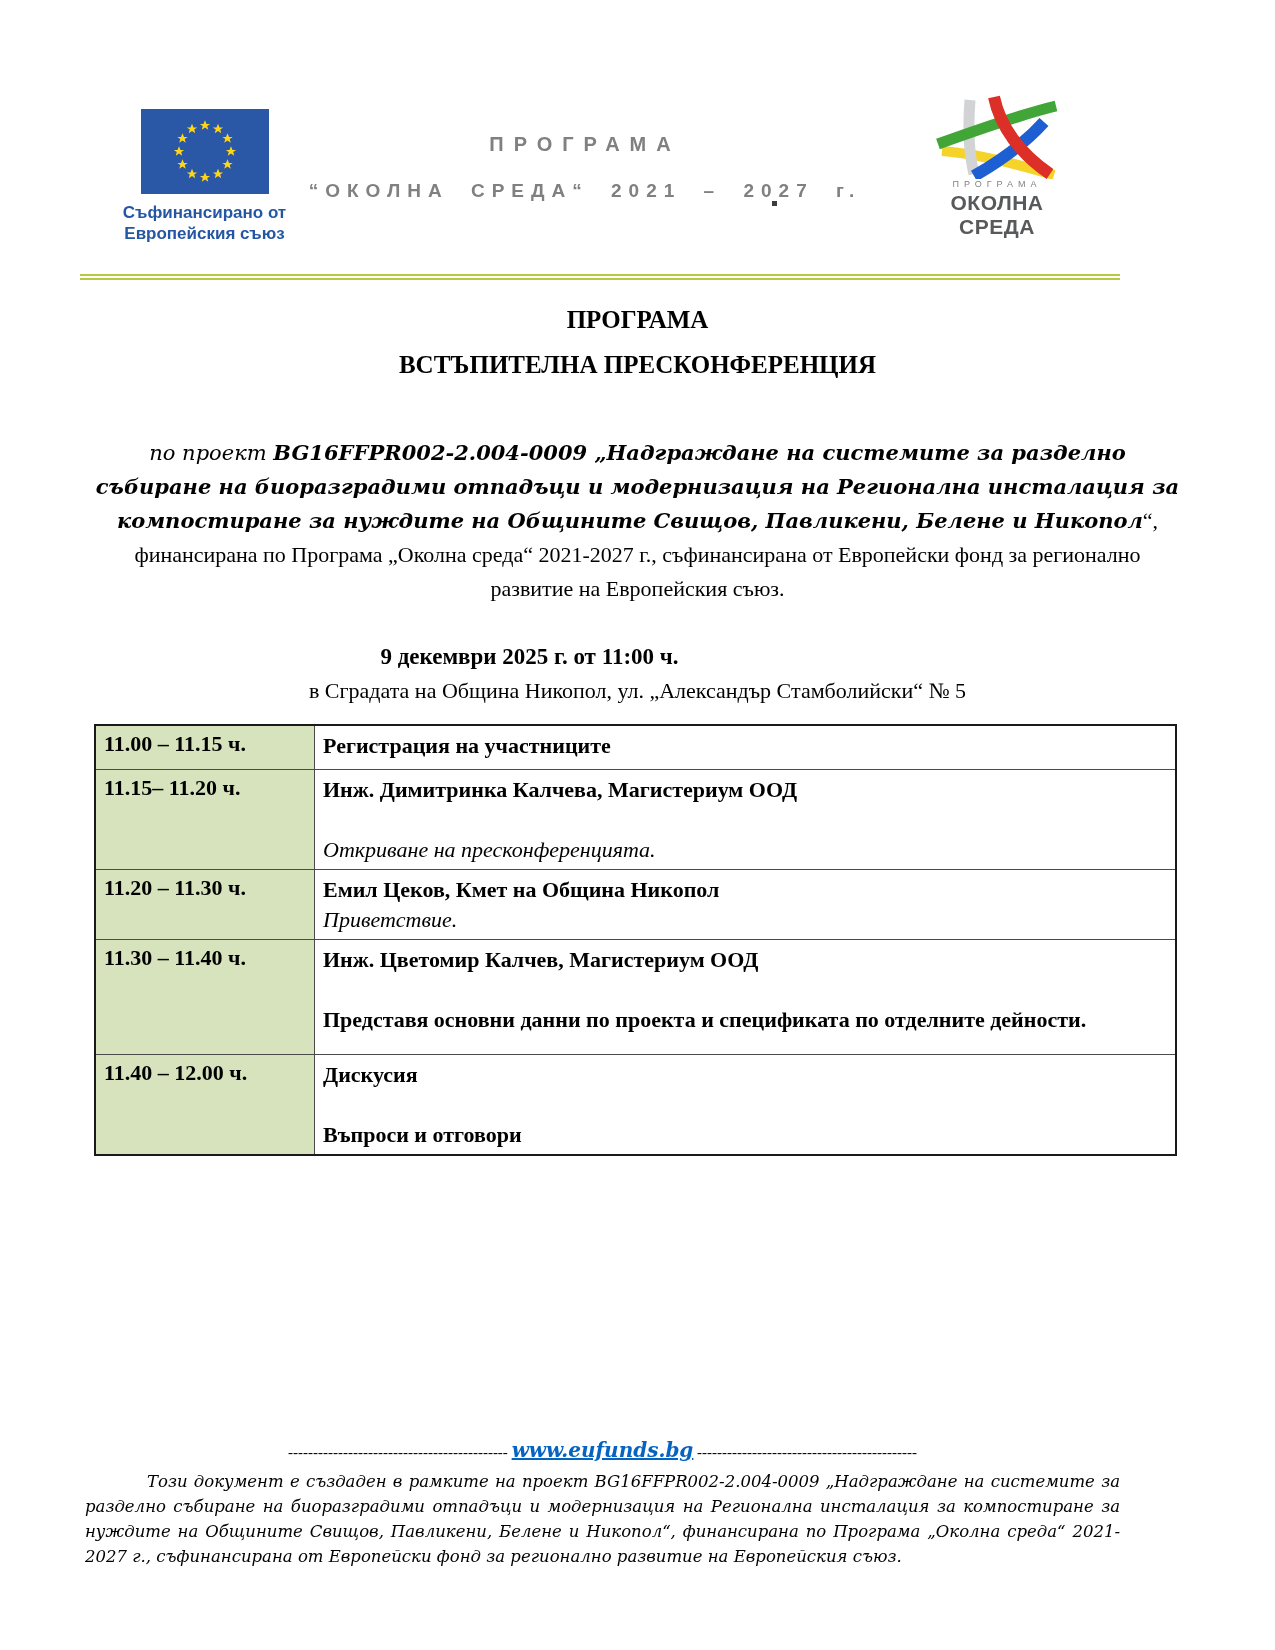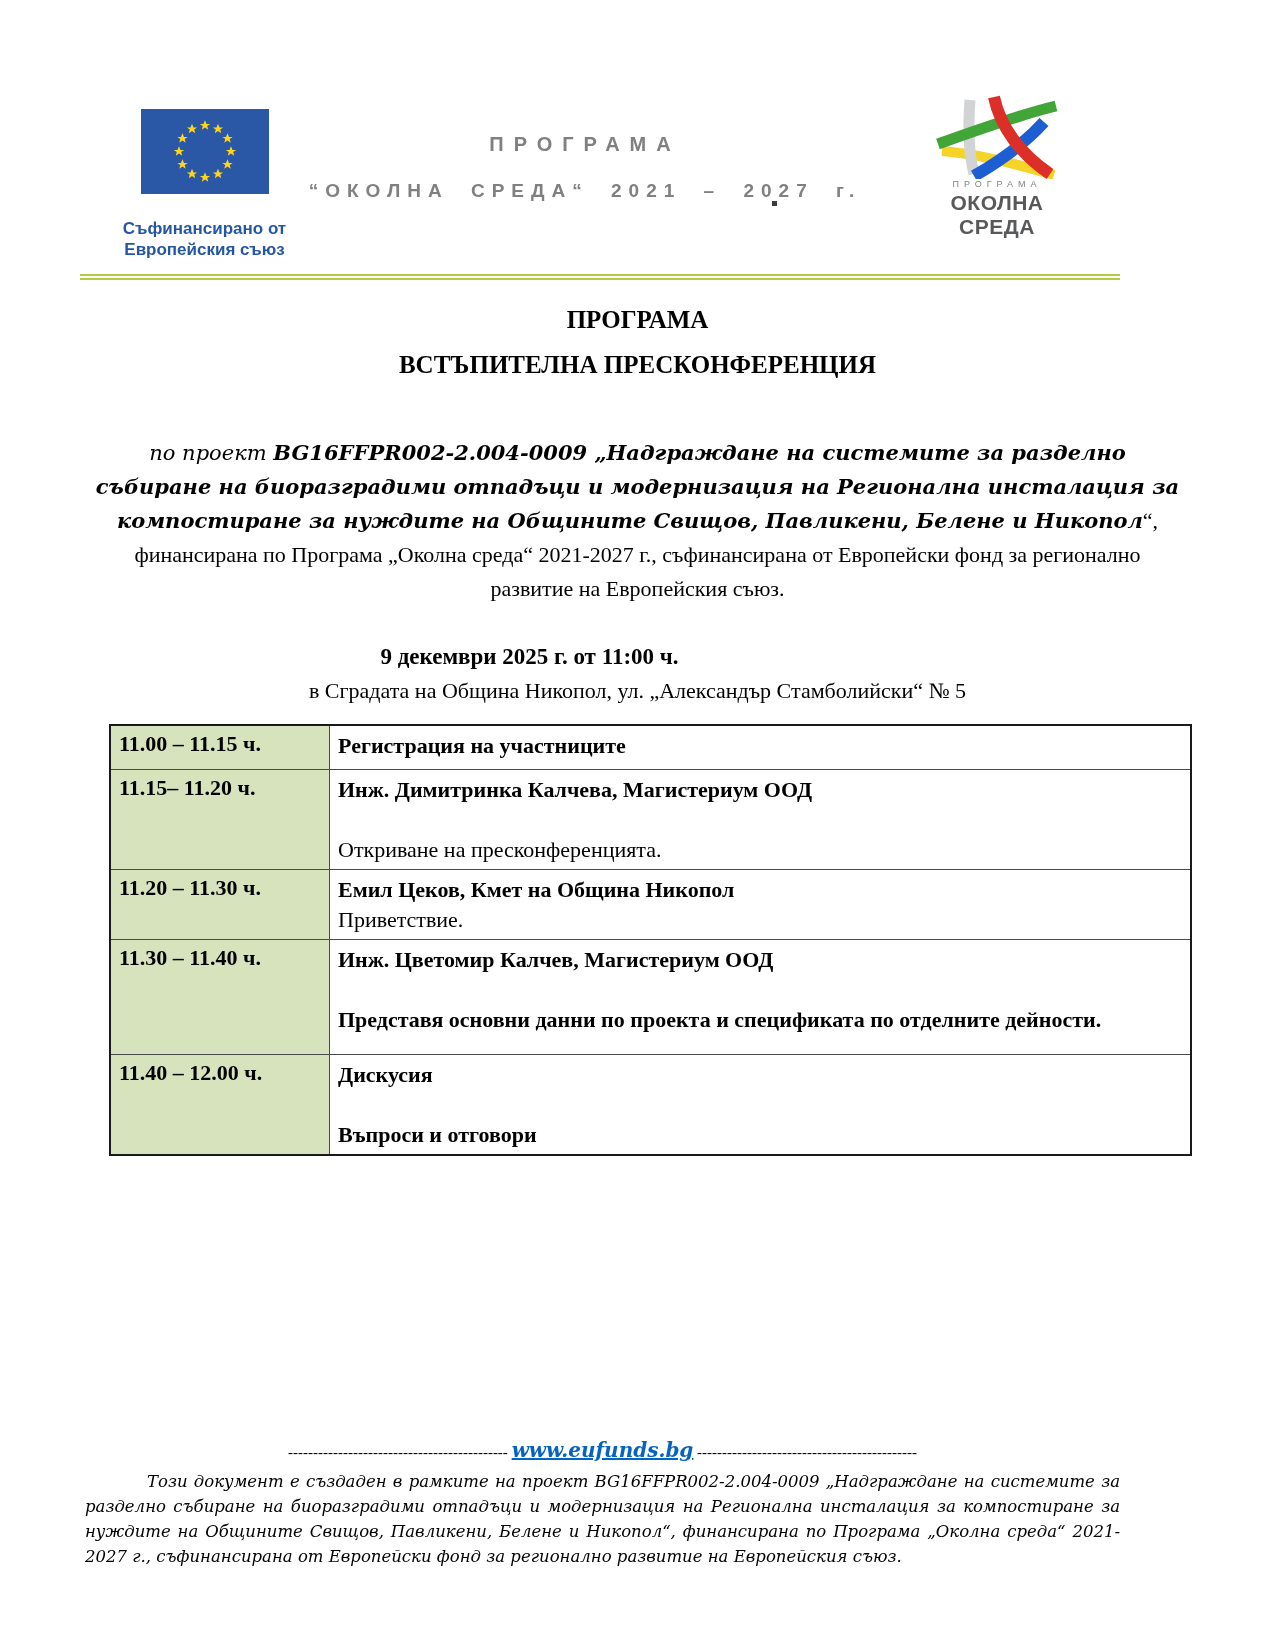--- a/index.html
+++ b/index.html
@@ -8,21 +8,21 @@
     font-family:"Liberation Serif", serif; color:#000;
     overflow:hidden;
   }
 
   
   .header { position:absolute; top:95px; left:0; width:1275px; height:155px; }
 
   .eu-block { position:absolute; left:112px; top:14px; width:185px; text-align:center; }
   .eu-flag { display:block; margin:0 auto; }
   .eu-caption {
-    margin-top:24px; font-family:"Liberation Sans", sans-serif; font-weight:bold;
+    margin-top:8px; font-family:"Liberation Sans", sans-serif; font-weight:bold;
     font-size:17px; line-height:21px; color:#2456a4;
   }
 
   .center-head {
     position:absolute; left:285px; top:38px; width:600px; text-align:center;
     font-family:"Liberation Sans", sans-serif; font-weight:bold; color:#808080;
   }
   .center-head .l1 { font-size:20px; letter-spacing:10px; }
   .center-head .l2 { margin-top:24px; font-size:19px; letter-spacing:7px; word-spacing:10px; white-space:nowrap; }
 
@@ -56,29 +56,29 @@
   .intro .prefix { font-style:italic;text-align:right; }
   .intro .project { font-style:italic; font-weight:bold; }
   .intro .rest { font-family:"Liberation Serif", serif; font-size:22px; }
 
   
   .event-date { position:absolute; top:644px; left:0; width:1059px; text-align:center; font-weight:bold; font-size:23px; }
   .event-venue { position:absolute; top:678px; left:0; width:1275px; text-align:center; font-size:22px; }
 
   
   table.schedule {
-    position:absolute; top:724px; left:109px; width:1083px;
+    position:absolute; top:724px; left:94px; width:1083px;
     border-collapse:collapse; font-size:22px; table-layout:fixed;
   }
   table.schedule { border:2px solid #1a1a1a; }
   table.schedule td { border:1px solid #4a4a4a; vertical-align:top; padding:5px 10px 4px 8px; }
   td.time-cell { background:#d6e3bc; width:200px; font-weight:bold; white-space:nowrap; }
   td.desc-cell .line { min-height:30px; line-height:30px; }
   td.desc-cell .line.bold { font-weight:bold; }
-  td.desc-cell .line.italic { }
+  td.desc-cell .line.italic { font-style:italic; }
   tr.r0 td { height:34px; }
   tr.r1 td { height:80px; }
   tr.r2 td { height:60px; }
   tr.r3 td { height:105px; }
   tr.r4 td { height:78px; }
 
   
   .footer { position:absolute; top:1438px; left:85px; width:1035px; }
   .footer-link-line { text-align:center; font-size:15px; font-style:italic; color:#000; }
   .footer-link {

